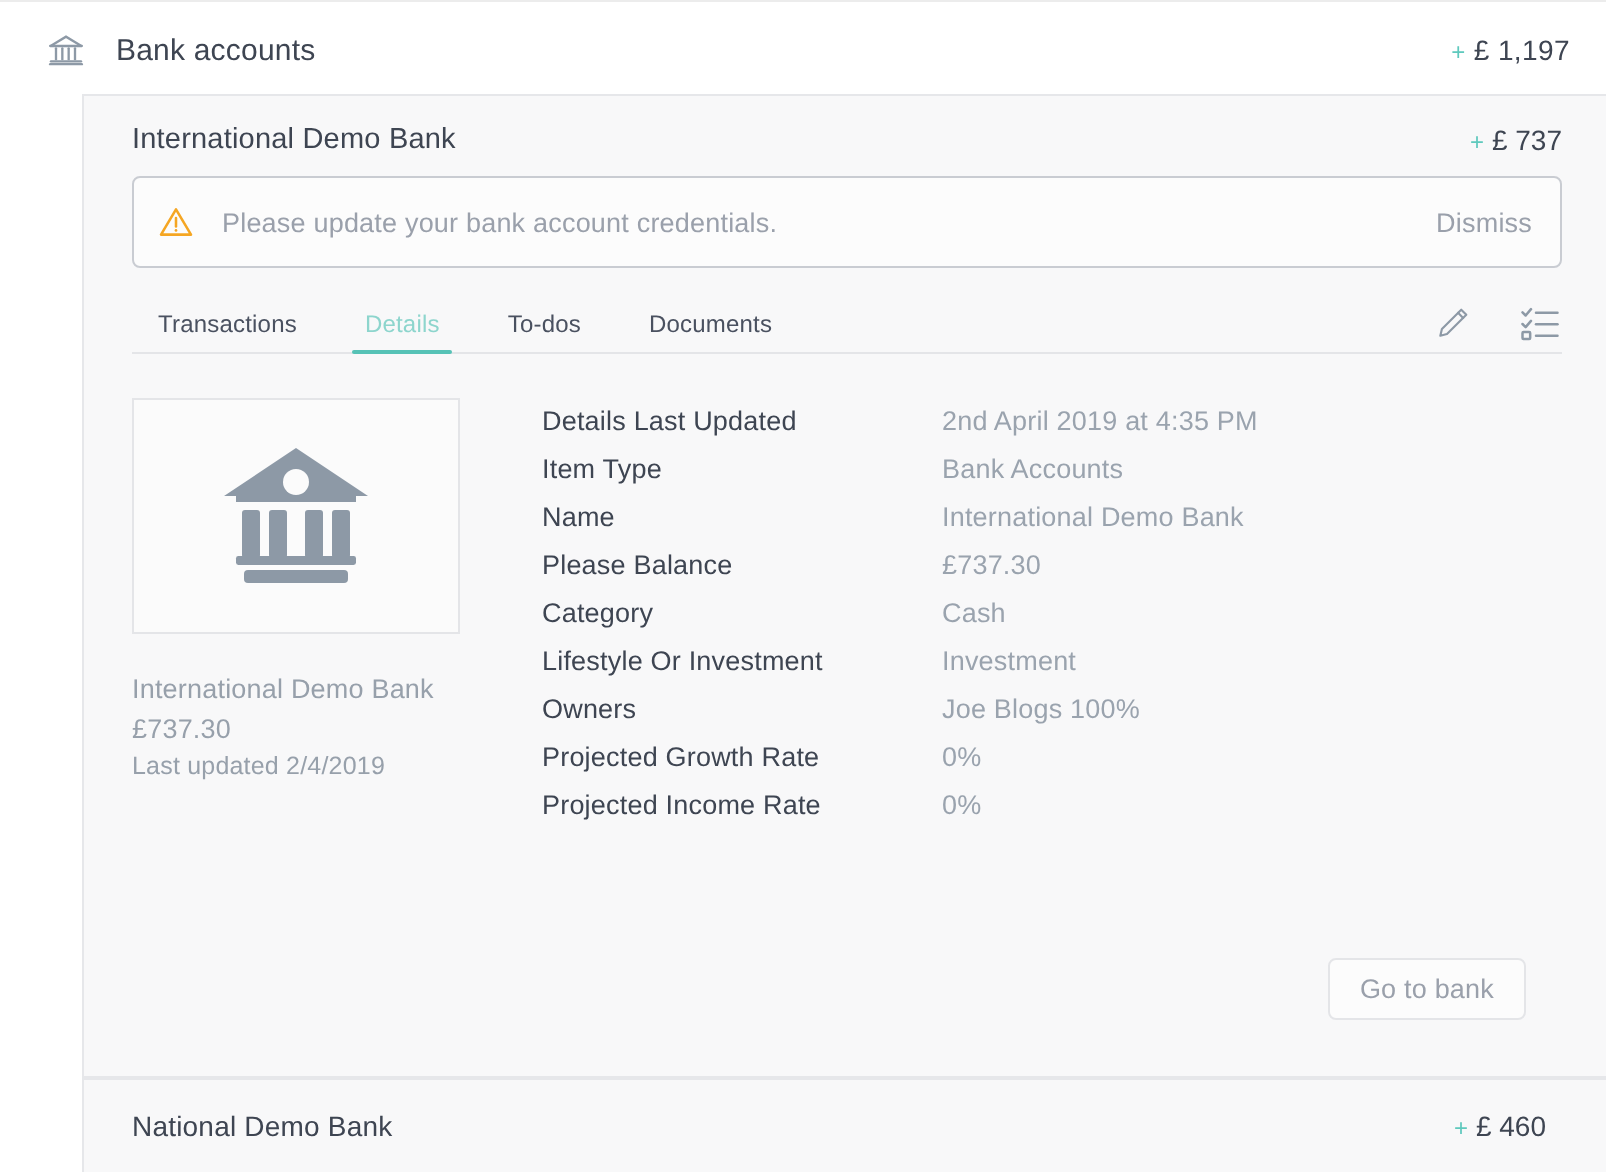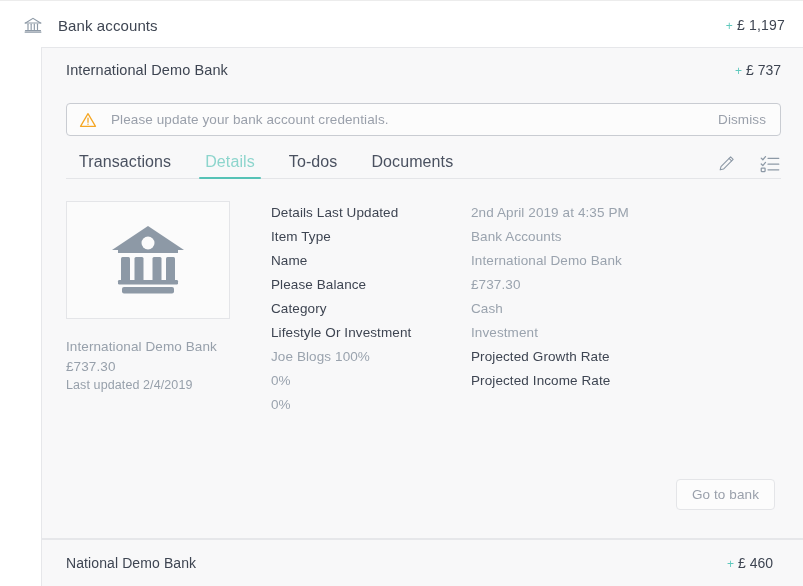--- a/index.html
+++ b/index.html
@@ -80,22 +80,22 @@
     margin-left: auto;
     font-size: 14px;
     color: #3e4552;
     display: flex;
     align-items: baseline;
     gap: 4px;
   }
 
   
   .alert {
-    margin: 21px 22px 0 24px;
-    height: 33px;
+    margin: 6px 22px 0 24px;
+    height: 46px;
     background: #fcfcfc;
     border: 1px solid #c9ccd2;
     border-radius: 4px;
     display: flex;
     align-items: center;
     padding: 0 14px 0 12px;
     box-sizing: border-box;
   }
   .alert .warn-icon {
     width: 18px;
@@ -128,21 +128,21 @@
     position: relative;
     height: 33px;
   }
   .tabs {
     display: flex;
     gap: 0px;
     align-items: flex-end;
     height: 100%;
   }
   .tab {
-    font-size: 16px;
+    font-size: 12px;
     color: #4a5160;
     padding: 0 17px 7px 17px;
     cursor: pointer;
     letter-spacing: .1px;
     position: relative;
   }
   .tab:first-child { padding-left: 13px; }
   .tab.active {
     color: #8dd5cd;
   }
@@ -226,21 +226,21 @@
     line-height: 24px;
     letter-spacing: .1px;
   }
   .detail-grid.group2 { margin-top: 9px; }
   .detail-grid.group2 .d-label,
   .detail-grid.group2 .d-value { line-height: 27px; }
 
   
   .card-footer {
     position: absolute;
-    right: 28px;
+    right: 40px;
     bottom: 28px;
     display: flex;
     align-items: center;
   }
   .btn {
     height: 31px;
     padding: 0 15px;
     background: #fcfcfc;
     border: 1px solid #e4e5e8;
     border-radius: 4px;
@@ -413,20 +413,21 @@
 
         <div class="d-label">Please Balance</div>
         <div class="d-value">£737.30</div>
 
         <div class="d-label">Category</div>
         <div class="d-value">Cash</div>
 
         <div class="d-label">Lifestyle Or Investment</div>
         <div class="d-value">Investment</div>
 
+        <div class="d-label">Owners</div>
         <div class="d-value">Joe Blogs 100%</div>
 
         <div class="d-label">Projected Growth Rate</div>
         <div class="d-value">0%</div>
 
         <div class="d-label">Projected Income Rate</div>
         <div class="d-value">0%</div>
       </div>
 
     </div>

